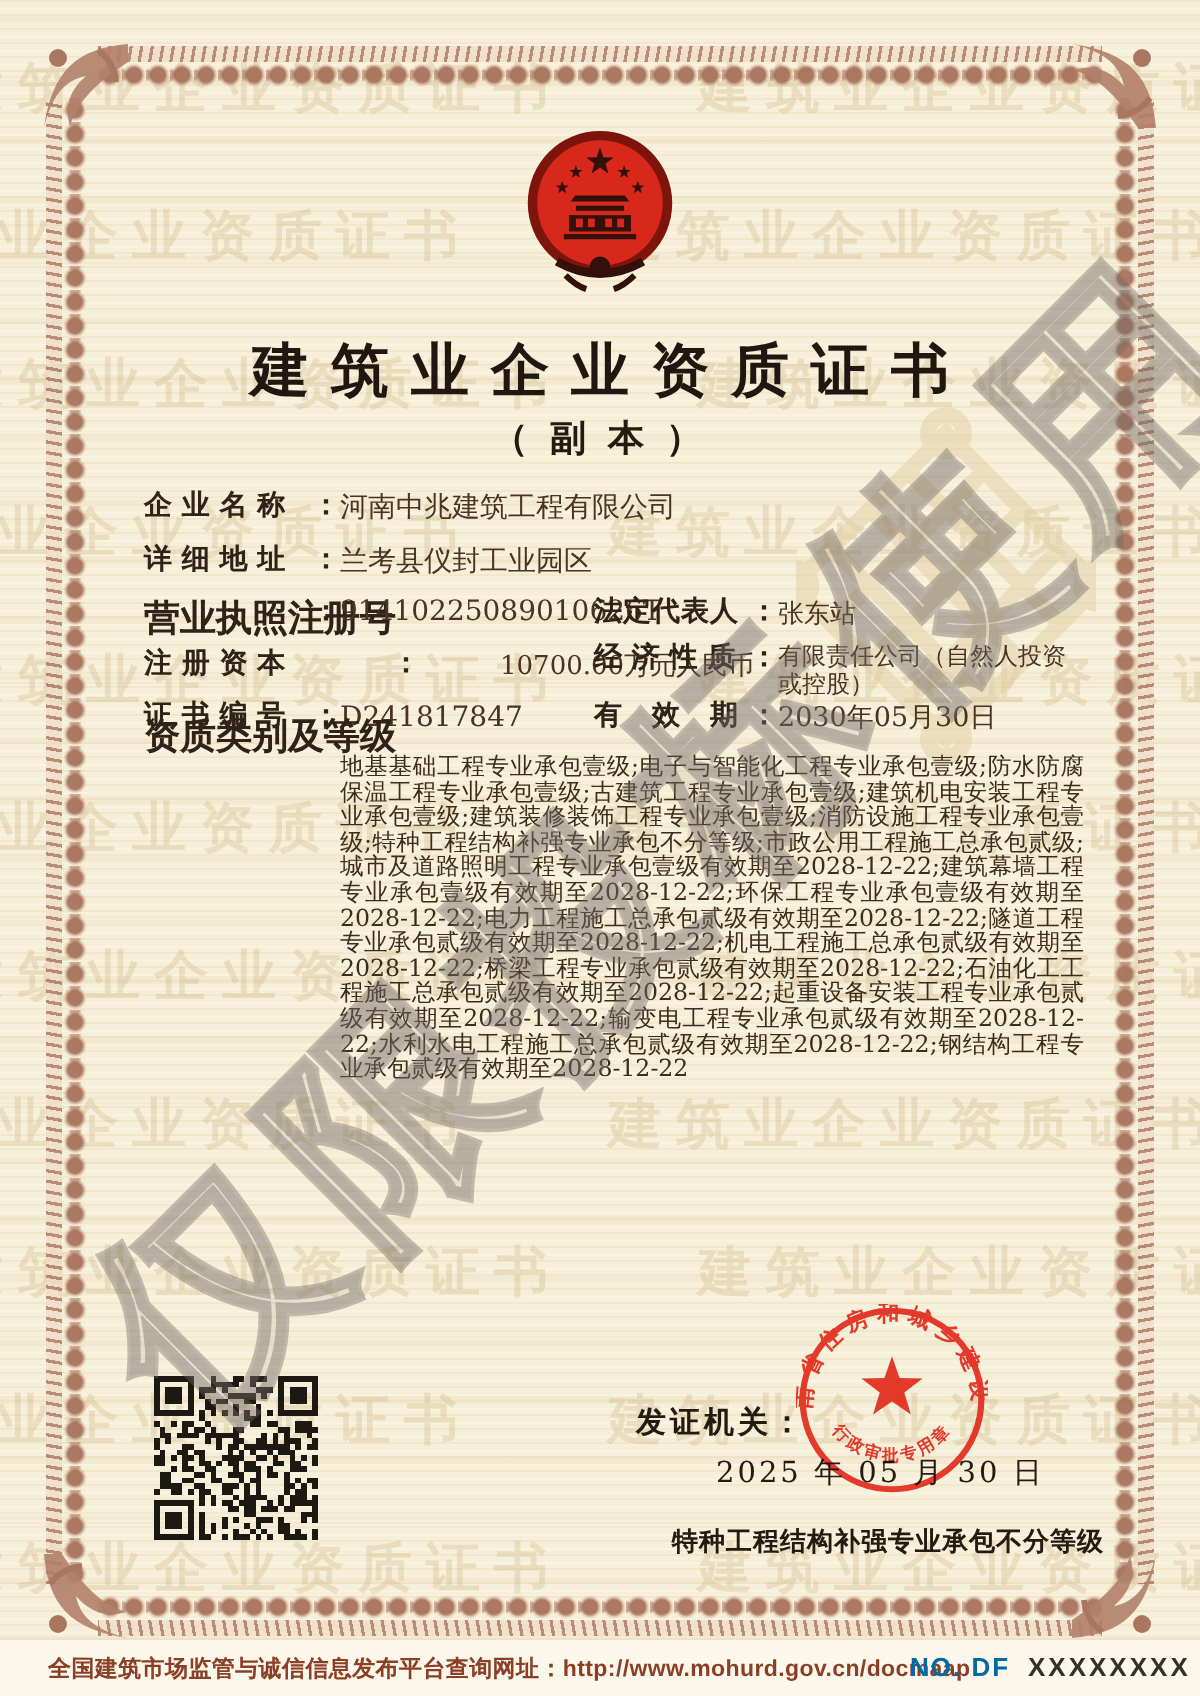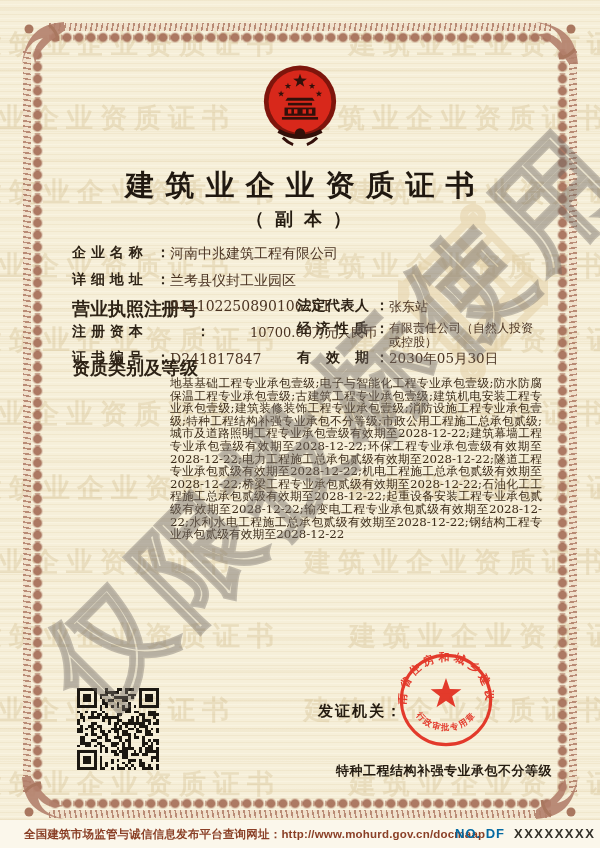--- a/index.html
+++ b/index.html
@@ -667,20 +667,21 @@
       <circle cx="50" cy="50" r="46.5" fill="none" stroke="#e12a1c" stroke-width="3.2"></circle>
       <text font-size="11.5" font-weight="700" fill="#e12a1c" letter-spacing="4" font-family="Liberation Sans, sans-serif">
         <textPath href="#sealArc" startOffset="50%" text-anchor="middle">河南省住房和城乡建设厅</textPath>
       </text>
       <text font-size="8.8" font-weight="700" fill="#e12a1c" letter-spacing="1.5" font-family="Liberation Sans, sans-serif">
         <textPath href="#sealBot" startOffset="50%" text-anchor="middle">行政审批专用章</textPath>
       </text>
       <use href="#st2" transform="translate(50,44) scale(2.1)" fill="#e12a1c"></use>
     </svg>
 
+    <div class="date">2025  年 05 月 30 日</div>
     <div class="made-by">特种工程结构补强专业承包不分等级</div>
   </div>
 
   <div class="bottom-strip">
     <div class="query">全国建筑市场监管与诚信信息发布平台查询网址：http://www.mohurd.gov.cn/docmaap</div>
     <div class="no-label">NO. DF</div>
     <div class="serial">XXXXXXXX</div>
   </div>
 
   <div class="wm-diag">仅限投标使用</div>

